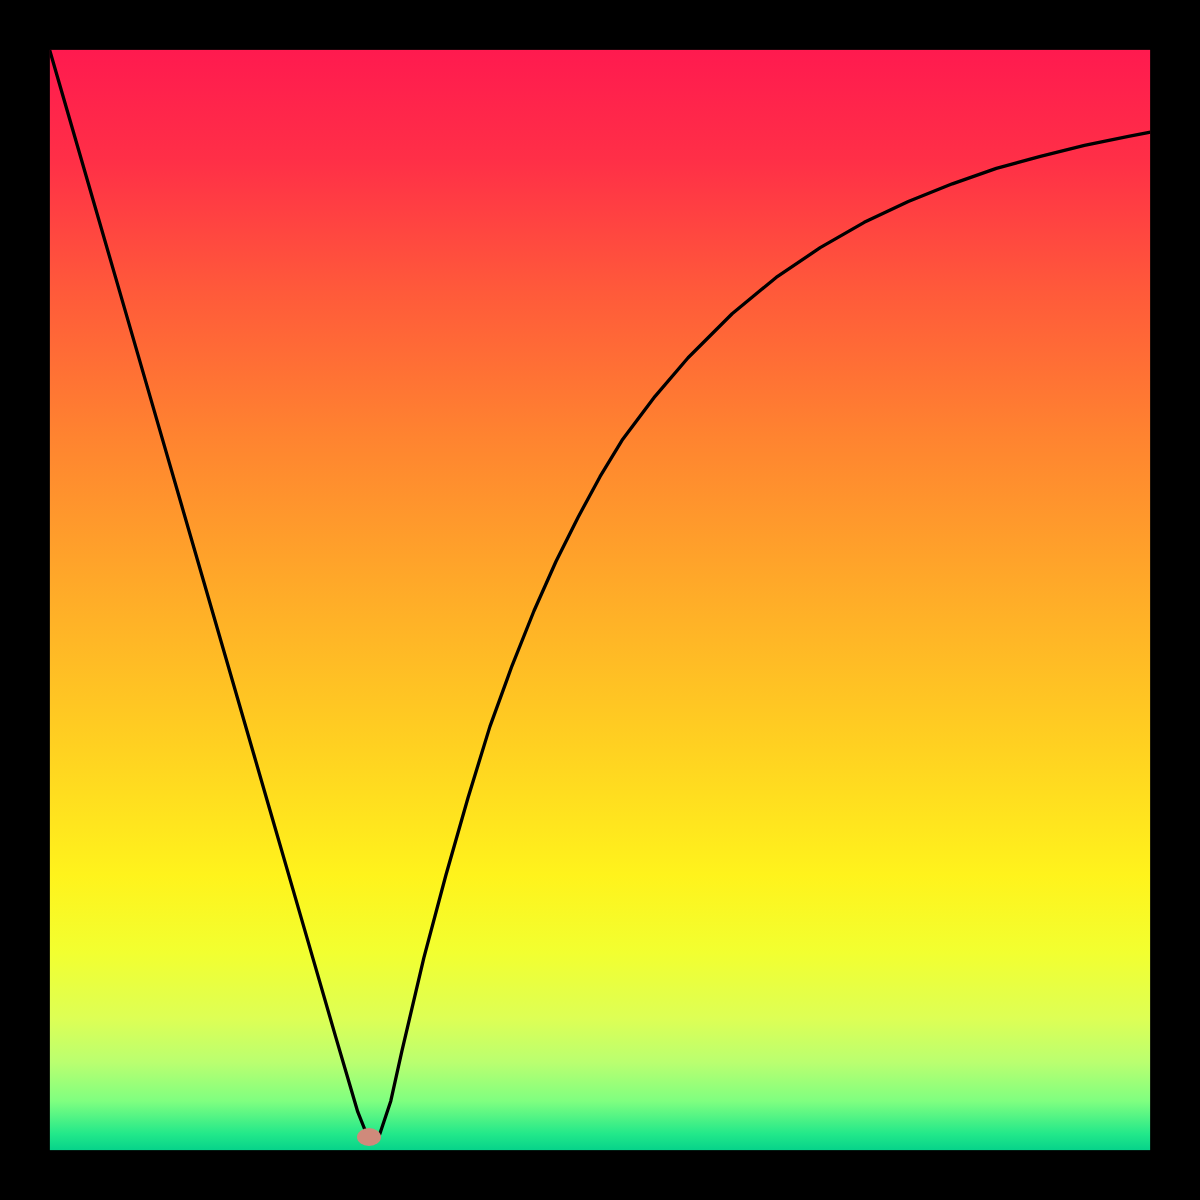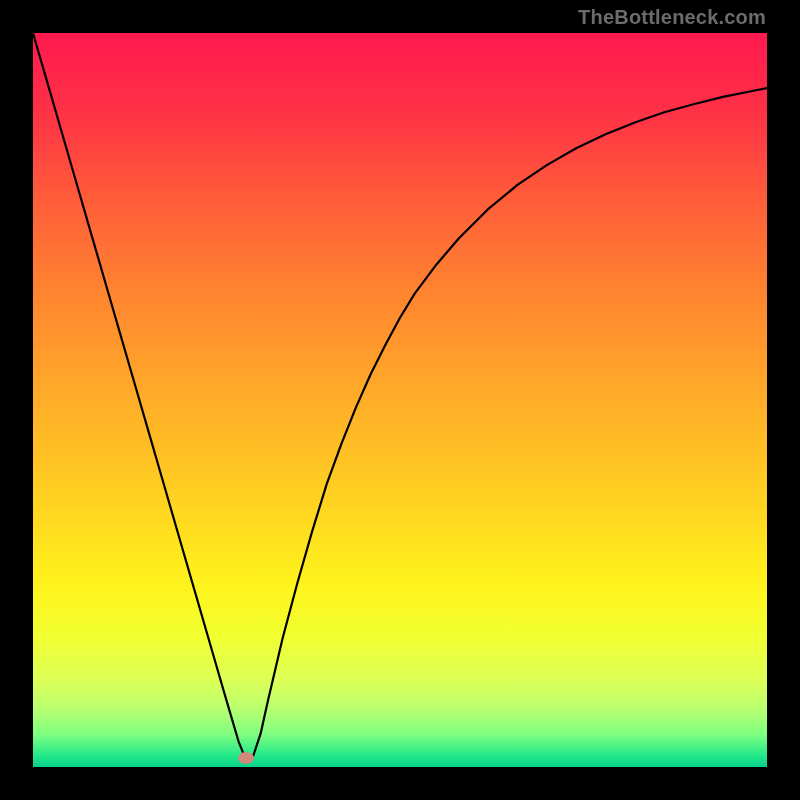--- a/index.html
+++ b/index.html
@@ -49,21 +49,20 @@
     height: 12px;
     border-radius: 50%;
     background: #cf8a7b;
     transform: translate(-50%, -50%);
   }
 </style>
 </head>
 <body>
 <div class="frame">
 
-  <div class="watermark">TheBottleneck.com</div>
 
   <div class="plot-area">
     <svg class="gradient-bg" viewBox="0 0 734 734" preserveAspectRatio="none">
       <defs>
         <linearGradient id="bgGrad" x1="0" y1="0" x2="0" y2="1">
             <stop offset="0%" stop-color="#ff1a4f"></stop>
             <stop offset="10%" stop-color="#ff2f47"></stop>
             <stop offset="22%" stop-color="#ff5a3a"></stop>
             <stop offset="35%" stop-color="#ff8330"></stop>
             <stop offset="50%" stop-color="#ffad28"></stop>

